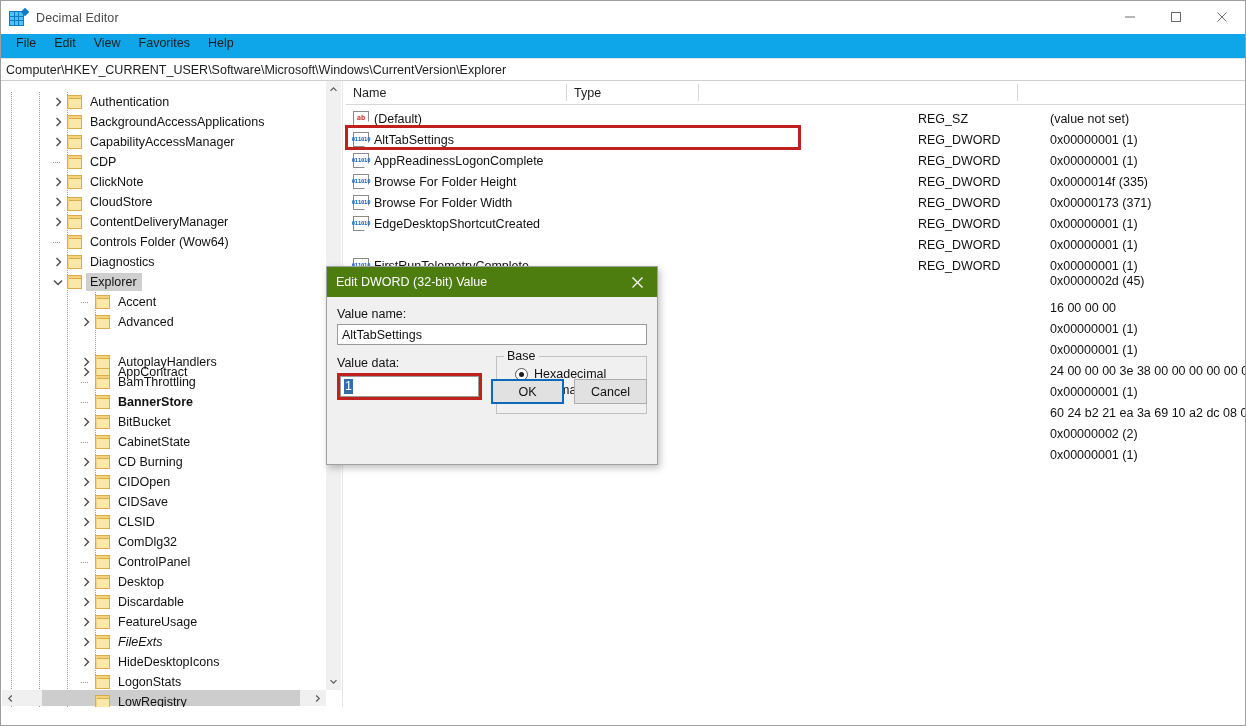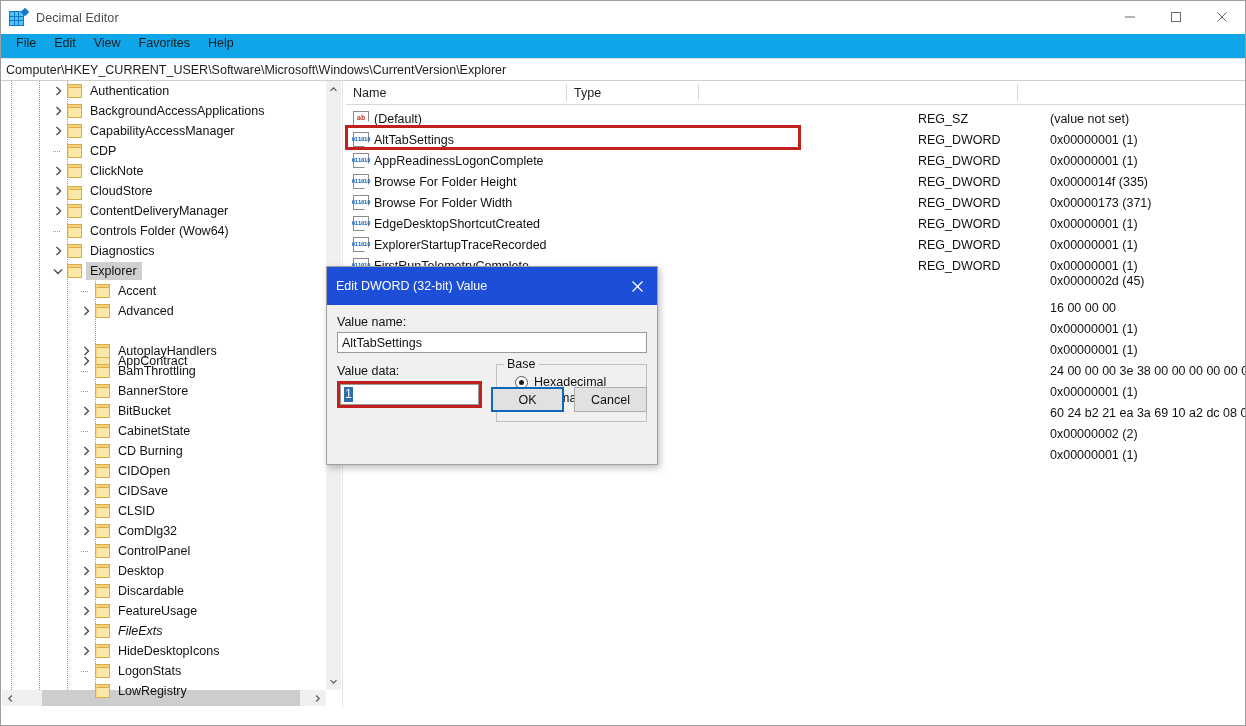--- a/index.html
+++ b/index.html
@@ -86,21 +86,21 @@
   }
 
   
   .tree-pane {
     position: absolute; left: 0; top: 80px;
     width: 341px; height: 626px;
     background: #ffffff;
     overflow: hidden;
   }
   .tree-scroll-clip {
-    position: absolute; left: 0; top: 0; width: 326px; height: 626px;
+    position: absolute; left: 0; top: 11px; width: 326px; height: 626px;
     overflow: hidden;
   }
   .tree-list { position: absolute; left: 0; top: 0; width: 326px; }
 
   .tree-row {
     position: relative;
     height: 20px;
     display: flex; align-items: center;
     white-space: nowrap;
   }
@@ -248,21 +248,21 @@
 
   
   .dialog {
     position: absolute; left: 325px; top: 265px;
     width: 332px; height: 199px;
     background: #f0f0f0;
     border: 1px solid #a0a0a0;
     box-shadow: 2px 3px 7px rgba(0,0,0,0.25);
   }
   .dlg-title {
-    height: 38px; background: #1d4ed8;
+    height: 30px; background: #4d7c0f;
     display: flex; align-items: center;
     color: #ffffff;
   }
   .dlg-title .t {
     font-size: 12.5px; padding-left: 9px; flex: 1 1 auto;
   }
   .dlg-close {
     width: 40px; height: 30px;
     display: flex; align-items: center; justify-content: center;
     color: #ffffff;
@@ -584,21 +584,21 @@
             <div class="stub-h" style="left: 80px; top: 10px;"></div>
             <div class="tw" style="margin-left: 76px;">
               <div class="chev"></div>
               <div class="folder-ic">
                 <span class="back"></span>
                 <span class="front"></span>
               </div>
               <span class="label">BamThrottling</span>
             </div>
           </div>
-          <div class="tree-row" style="top: 300px; position: absolute; left: 0px; width: 322px;">
+          <div class="tree-row" style="top: 300px; position: absolute; left: 0px; width: 322px; font-weight: bold;">
             <div class="stub-h" style="left: 80px; top: 10px;"></div>
             <div class="tw" style="margin-left: 76px;">
               <div class="chev"></div>
               <div class="folder-ic">
                 <span class="back"></span>
                 <span class="front"></span>
               </div>
               <span class="label">BannerStore</span>
             </div>
           </div>
@@ -918,30 +918,20 @@
                 <span>010</span>
               </span>
               <span class="pg"></span>
             </span>
             <span>EdgeDesktopShortcutCreated</span>
           </div>
           <div class="ltype">REG_DWORD</div>
           <div class="ldata">0x00000001 (1)</div>
         </div>
         <div class="lrow" style="top: 129px;">
-          <div class="lname">
-            <span class="vicon dw">
-              <span class="txt">
-                <span>011</span>
-                <span>010</span>
-              </span>
-              <span class="pg"></span>
-            </span>
-            <span>ExplorerStartupTraceRecorded</span>
-          </div>
           <div class="ltype">REG_DWORD</div>
           <div class="ldata">0x00000001 (1)</div>
         </div>
         <div class="lrow" style="top: 150px;">
           <div class="lname">
             <span class="vicon dw">
               <span class="txt">
                 <span>011</span>
                 <span>010</span>
               </span>

